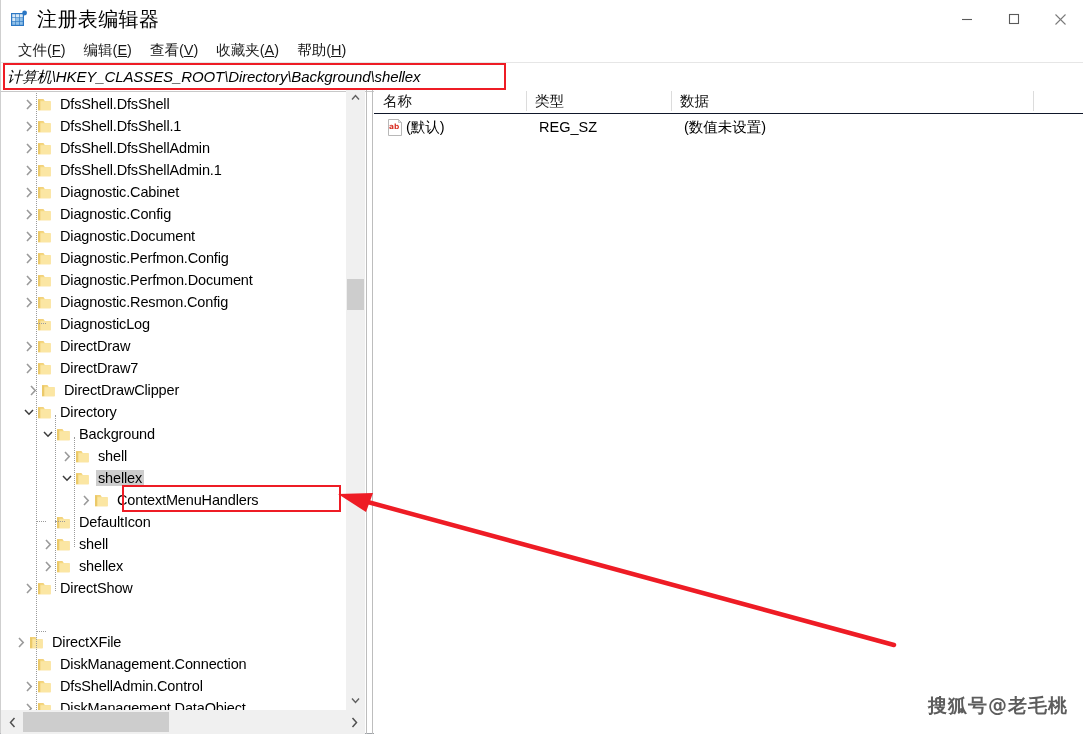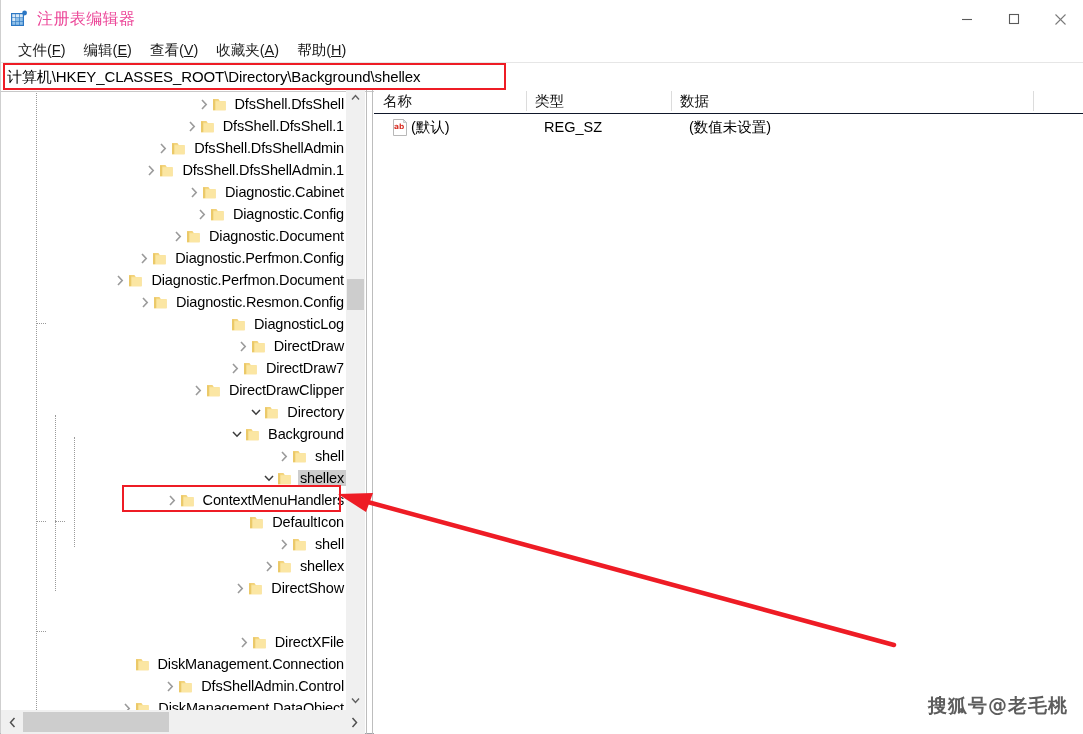--- a/index.html
+++ b/index.html
@@ -25,21 +25,21 @@
     position: absolute; left: 0; top: 0;
     width: 1083px; height: 38px;
     background: #ffffff;
     display: flex; align-items: center;
   }
   .title-icon {
     margin-left: 9px; margin-right: 9px;
     width: 18px; height: 18px; position: relative; flex: none;
   }
   .title-text {
-    font-size: 16px; color: #ec4899; letter-spacing: .4px;
+    font-size: 20px; color: #000000; letter-spacing: .4px;
     white-space: nowrap;
   }
   .winbtns { position: absolute; right: 0; top: 0; height: 38px; display: flex; }
   .winbtn {
     width: 47px; height: 38px; display: flex;
     align-items: center; justify-content: center;
   }
   .winbtn svg { display: block; }
 
   
@@ -61,21 +61,21 @@
   .addrbar {
     position: absolute; left: 0; top: 62px;
     width: 1083px; height: 30px;
     background: #ffffff;
     border-top: 1px solid #e6e6e6;
     border-bottom: 1px solid #c8c8c8;
     display: flex; align-items: center;
   }
   .addr-text {
     font-size: 15px; color: #000; padding-left: 6px;
-    white-space: nowrap; letter-spacing: -0.1px;
+    white-space: nowrap; letter-spacing: -0.1px; font-style: italic;
   }
   .addr-highlight {
     position: absolute; left: 2px; top: 63px;
     width: 503px; height: 27px;
     border: 2.5px solid #ee1c25;
     pointer-events: none;
     z-index: 40;
   }
 
   
@@ -133,21 +133,20 @@
     width: 146px; height: 20px;
     background: #cdcdcd;
   }
 
   
   .tree-row {
     position: relative;
     height: 22px;
     display: flex; align-items: center;
     white-space: nowrap;
-    justify-content: flex-end;
   }
   .tw-chevron {
     width: 16px; height: 22px; flex: none;
     display: flex; align-items: center; justify-content: center;
   }
   .tw-spacer { width: 16px; height: 22px; flex: none; }
   .tw-folder { width: 17px; height: 22px; flex: none; position: relative; }
   .tw-label {
     font-size: 14.5px; color: #000; margin-left: 4px;
     padding: 0 2px;
@@ -185,21 +184,21 @@
   }
   .lh-div {
     position: absolute; top: 3px; width: 1px; height: 20px;
     background: #dcdcdc;
   }
   .list-row { position: relative; height: 26px; }
   .lr-cell {
     position: absolute; top: 0; height: 26px;
     display: flex; align-items: center;
     font-size: 14.5px; color: #000;
-    padding-left: 18px;
+    padding-left: 13px;
   }
   .regsz-icon { width: 16px; height: 17px; position: relative; flex: none; margin-right: 3px;}
 
   
   .anno-box {
     position: absolute;
     border: 2.5px solid #ee1c25;
     z-index: 30;
     pointer-events: none;
   }

